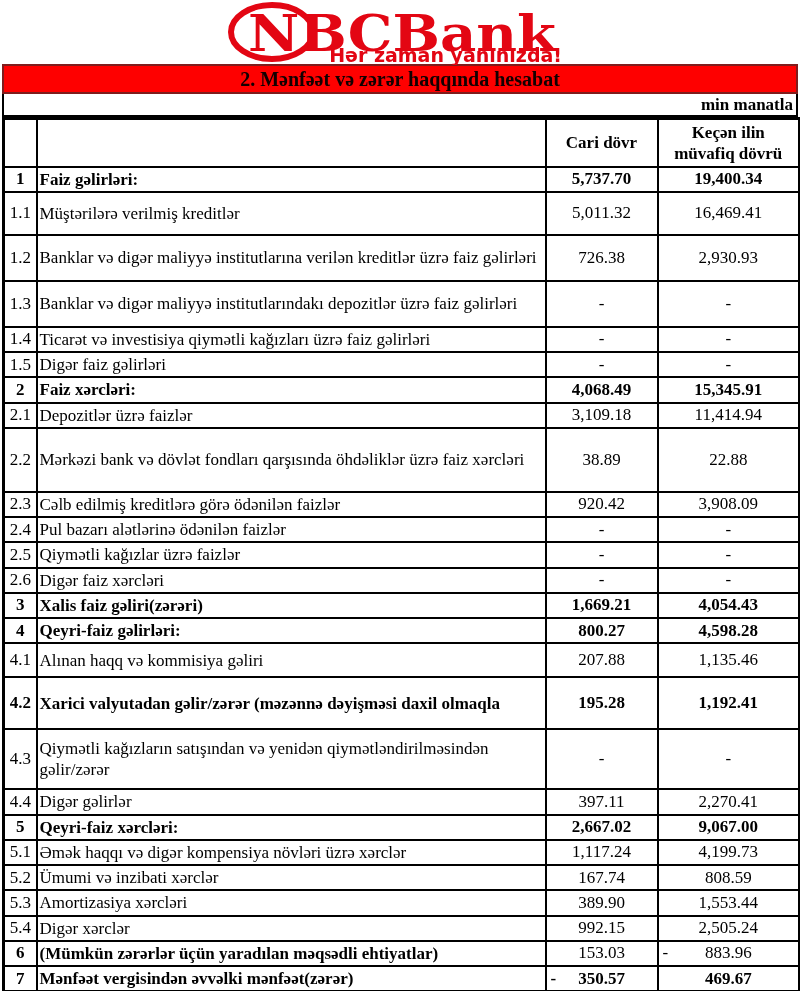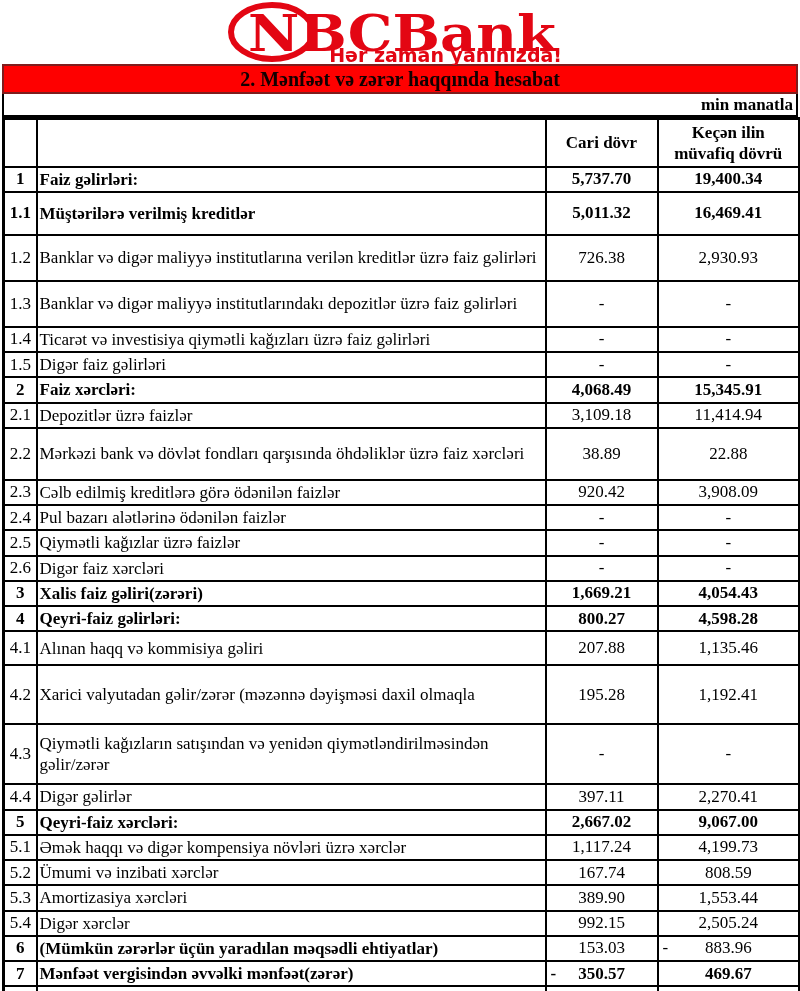--- a/index.html
+++ b/index.html
@@ -114,21 +114,21 @@
       <th>Keçən ilin müvafiq dövrü</th>
     </tr>
   </thead>
   <tbody>
       <tr style="height: 25px;">
         <td class="num b">1</td>
         <td class="label b">Faiz gəlirləri:</td>
         <td class="val b"><span>5,737.70</span></td>
         <td class="val b"><span>19,400.34</span></td>
       </tr>
-      <tr style="height: 43px; font-weight: bold;">
+      <tr style="height: 43px;">
         <td class="num">1.1</td>
         <td class="label">Müştərilərə verilmiş kreditlər</td>
         <td class="val"><span>5,011.32</span></td>
         <td class="val"><span>16,469.41</span></td>
       </tr>
       <tr style="height: 46px;">
         <td class="num">1.2</td>
         <td class="label">Banklar və digər maliyyə institutlarına verilən kreditlər üzrə faiz gəlirləri</td>
         <td class="val"><span>726.38</span></td>
         <td class="val"><span>2,930.93</span></td>
@@ -156,21 +156,21 @@
         <td class="label b">Faiz xərcləri:</td>
         <td class="val b"><span>4,068.49</span></td>
         <td class="val b"><span>15,345.91</span></td>
       </tr>
       <tr style="height: 24px;">
         <td class="num">2.1</td>
         <td class="label">Depozitlər üzrə faizlər</td>
         <td class="val"><span>3,109.18</span></td>
         <td class="val"><span>11,414.94</span></td>
       </tr>
-      <tr style="height: 52px;">
+      <tr style="height: 64px;">
         <td class="num">2.2</td>
         <td class="label">Mərkəzi bank və dövlət fondları qarşısında öhdəliklər üzrə faiz xərcləri</td>
         <td class="val"><span>38.89</span></td>
         <td class="val"><span>22.88</span></td>
       </tr>
       <tr style="height: 24px;">
         <td class="num">2.3</td>
         <td class="label">Cəlb edilmiş kreditlərə görə ödənilən faizlər</td>
         <td class="val"><span>920.42</span></td>
         <td class="val"><span>3,908.09</span></td>
@@ -204,21 +204,21 @@
         <td class="label b">Qeyri-faiz gəlirləri:</td>
         <td class="val b"><span>800.27</span></td>
         <td class="val b"><span>4,598.28</span></td>
       </tr>
       <tr style="height: 34px;">
         <td class="num">4.1</td>
         <td class="label">Alınan haqq və kommisiya gəliri</td>
         <td class="val"><span>207.88</span></td>
         <td class="val"><span>1,135.46</span></td>
       </tr>
-      <tr style="height: 59px;">
+      <tr style="height: 52px; font-weight: bold;">
         <td class="num">4.2</td>
         <td class="label">Xarici valyutadan gəlir/zərər (məzənnə dəyişməsi daxil olmaqla</td>
         <td class="val"><span>195.28</span></td>
         <td class="val"><span>1,192.41</span></td>
       </tr>
       <tr style="height: 60px;">
         <td class="num">4.3</td>
         <td class="label">Qiymətli kağızların satışından və yenidən qiymətləndirilməsindən gəlir/zərər</td>
         <td class="val"><span>-</span></td>
         <td class="val"><span>-</span></td>

